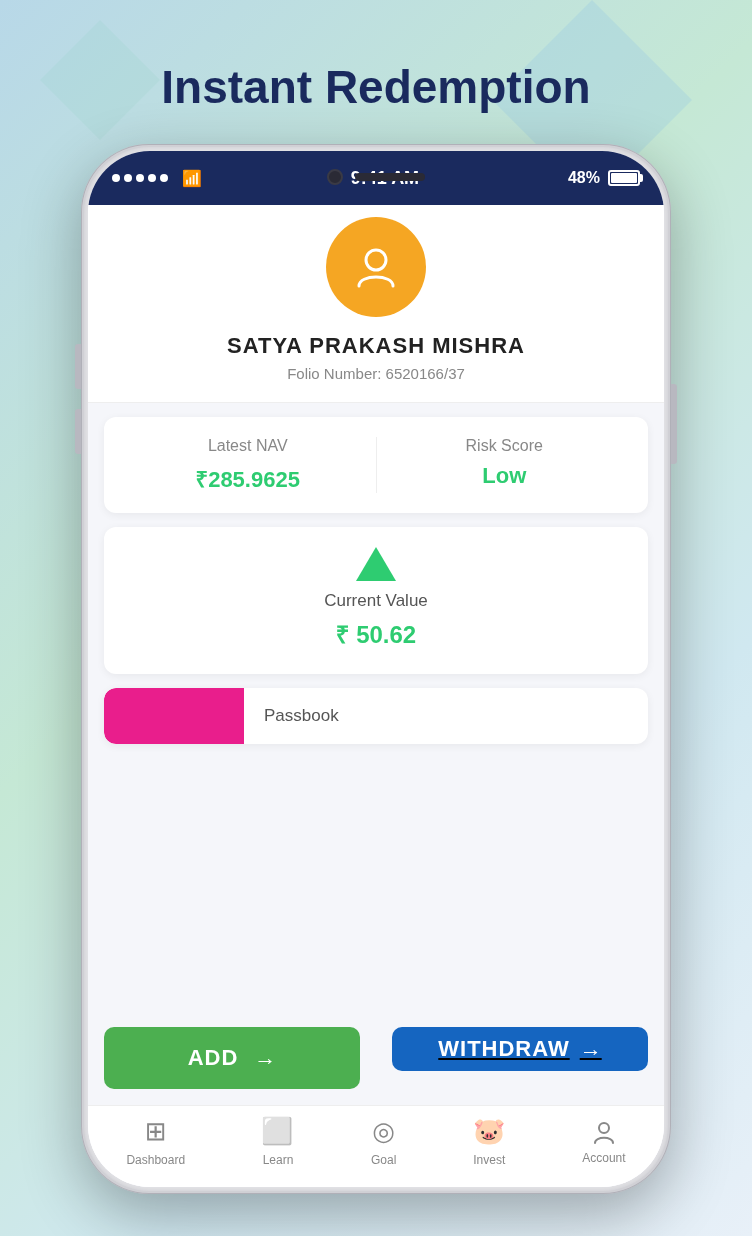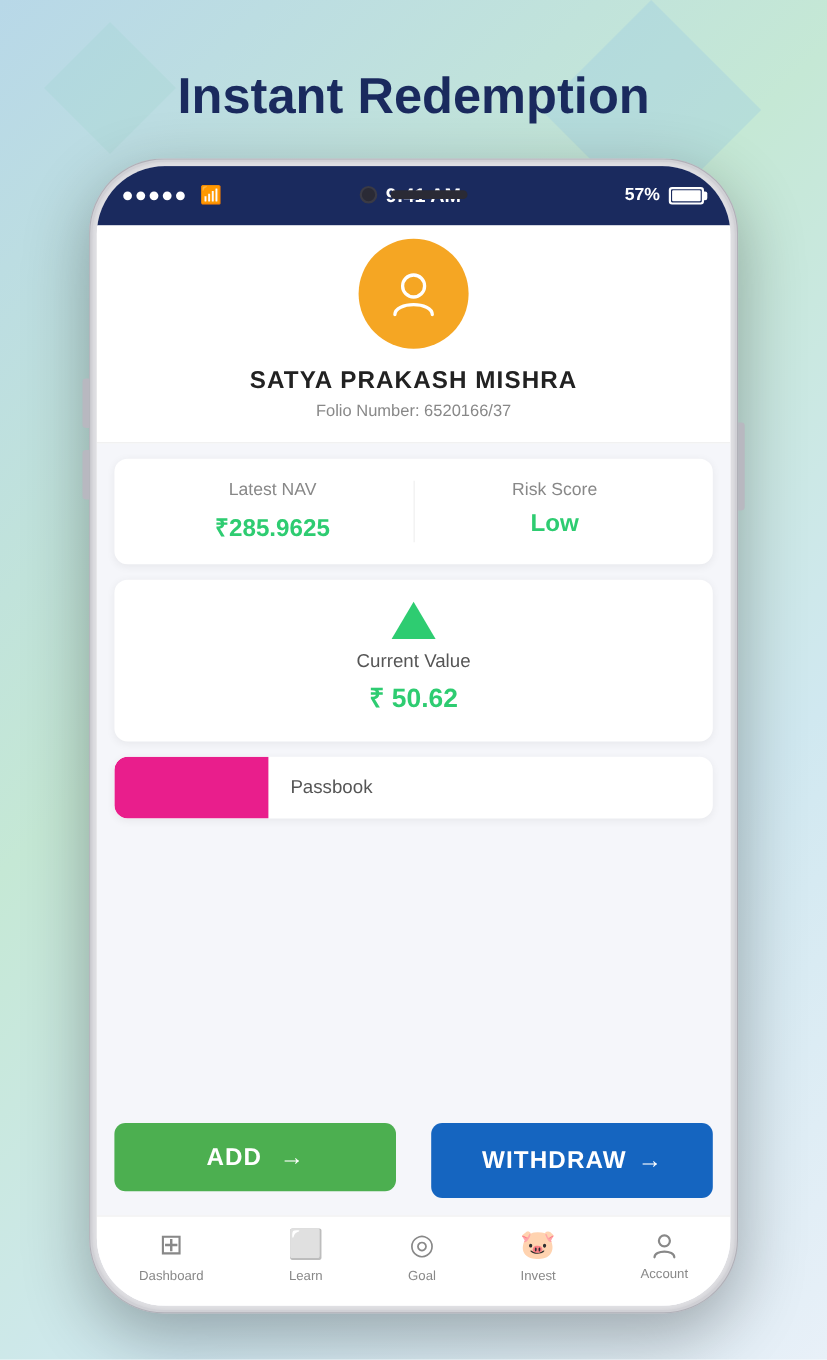--- a/index.html
+++ b/index.html
@@ -382,29 +382,30 @@
       cursor: pointer;
     }
     .btn-add-label {
       font-size: 22px;
       font-weight: 700;
       color: white;
       letter-spacing: 1px;
     }
     .btn-withdraw {
       flex: 1;
-      height: 68px;
+      height: 44px;
       background: #1565c0;
       border: none;
       border-radius: 10px;
       display: flex;
       align-items: center;
       justify-content: center;
       gap: 10px;
       cursor: pointer;
+      text-decoration: underline;
     }
     .btn-withdraw-label {
       font-size: 22px;
       font-weight: 700;
       color: white;
       letter-spacing: 1px;
     }
     .arrow-right {
       color: white;
       font-size: 22px;
@@ -461,21 +462,21 @@
               <div class="status-dot"></div>
               <div class="status-dot"></div>
               <div class="status-dot"></div>
               <div class="status-dot"></div>
               <div class="status-dot"></div>
             </div>
             <span class="wifi-icon">📶</span>
           </div>
           <span class="status-time">9:41 AM</span>
           <div class="status-right">
-            <span class="battery-text">57%</span>
+            <span class="battery-text">48%</span>
             <div class="battery-icon">
               <div class="battery-fill"></div>
             </div>
           </div>
         </div>
 
         <div class="screen-content">
 
           <div class="profile-section">
             <div class="avatar-circle">

